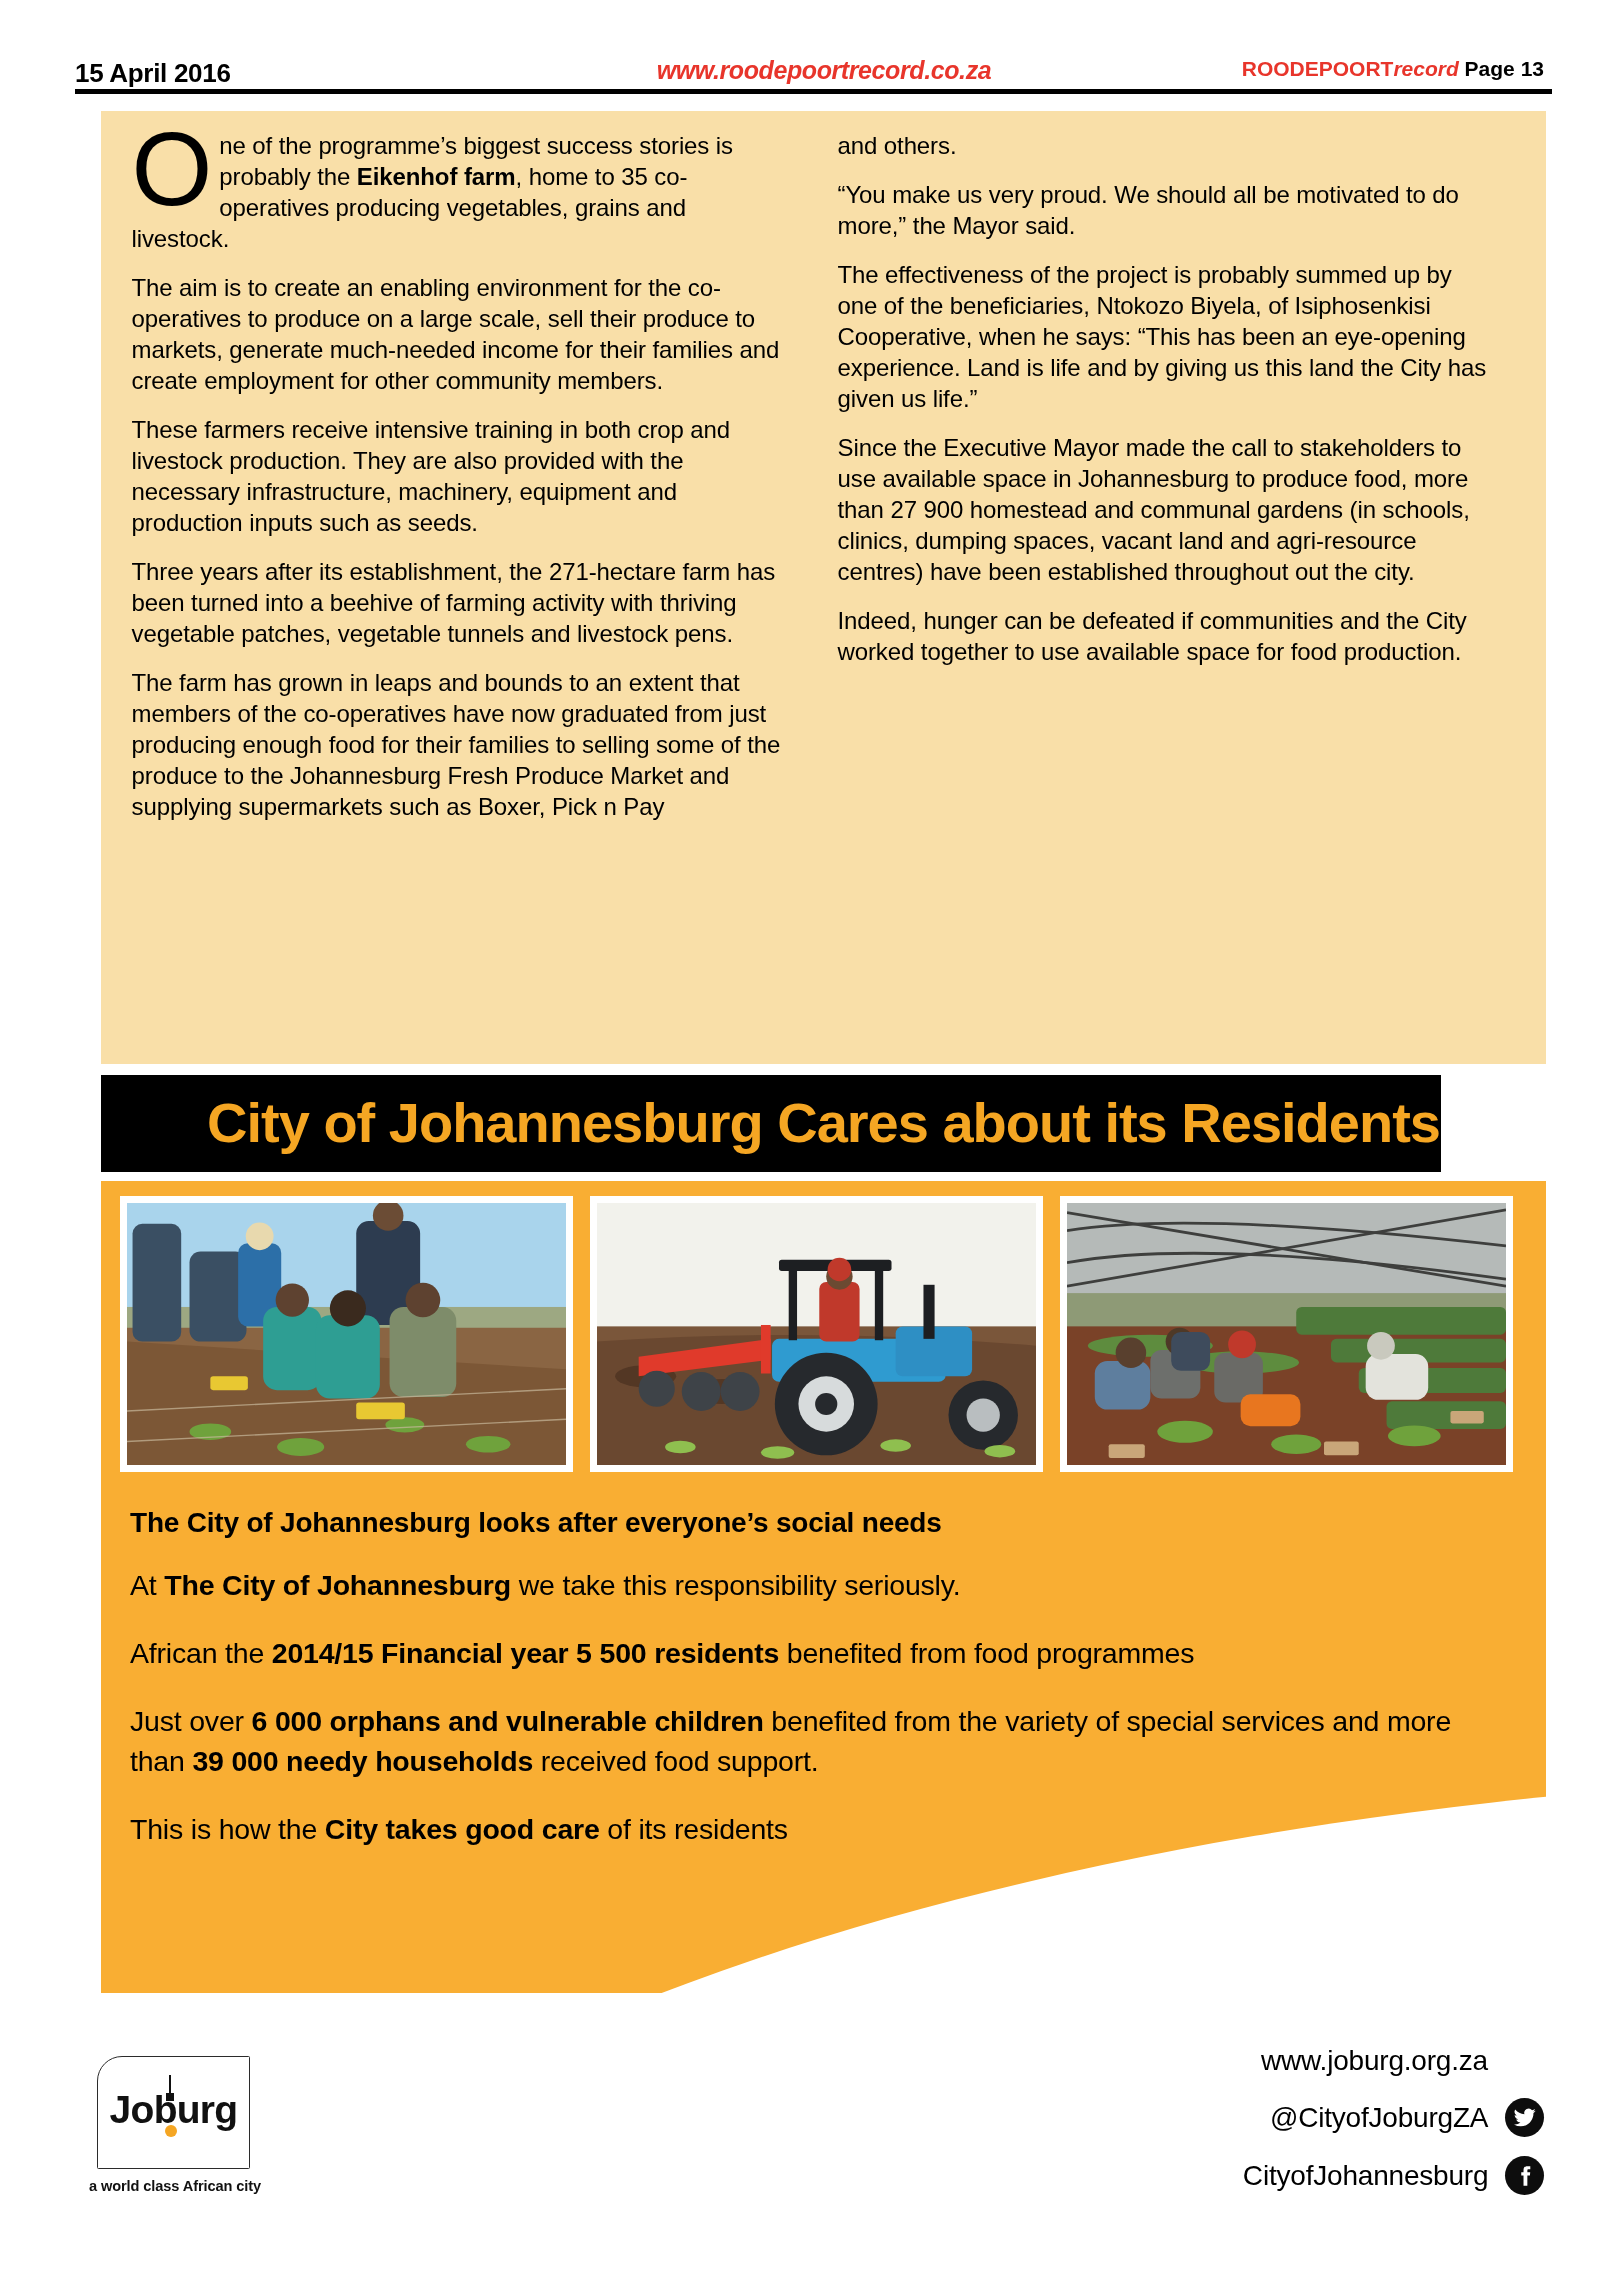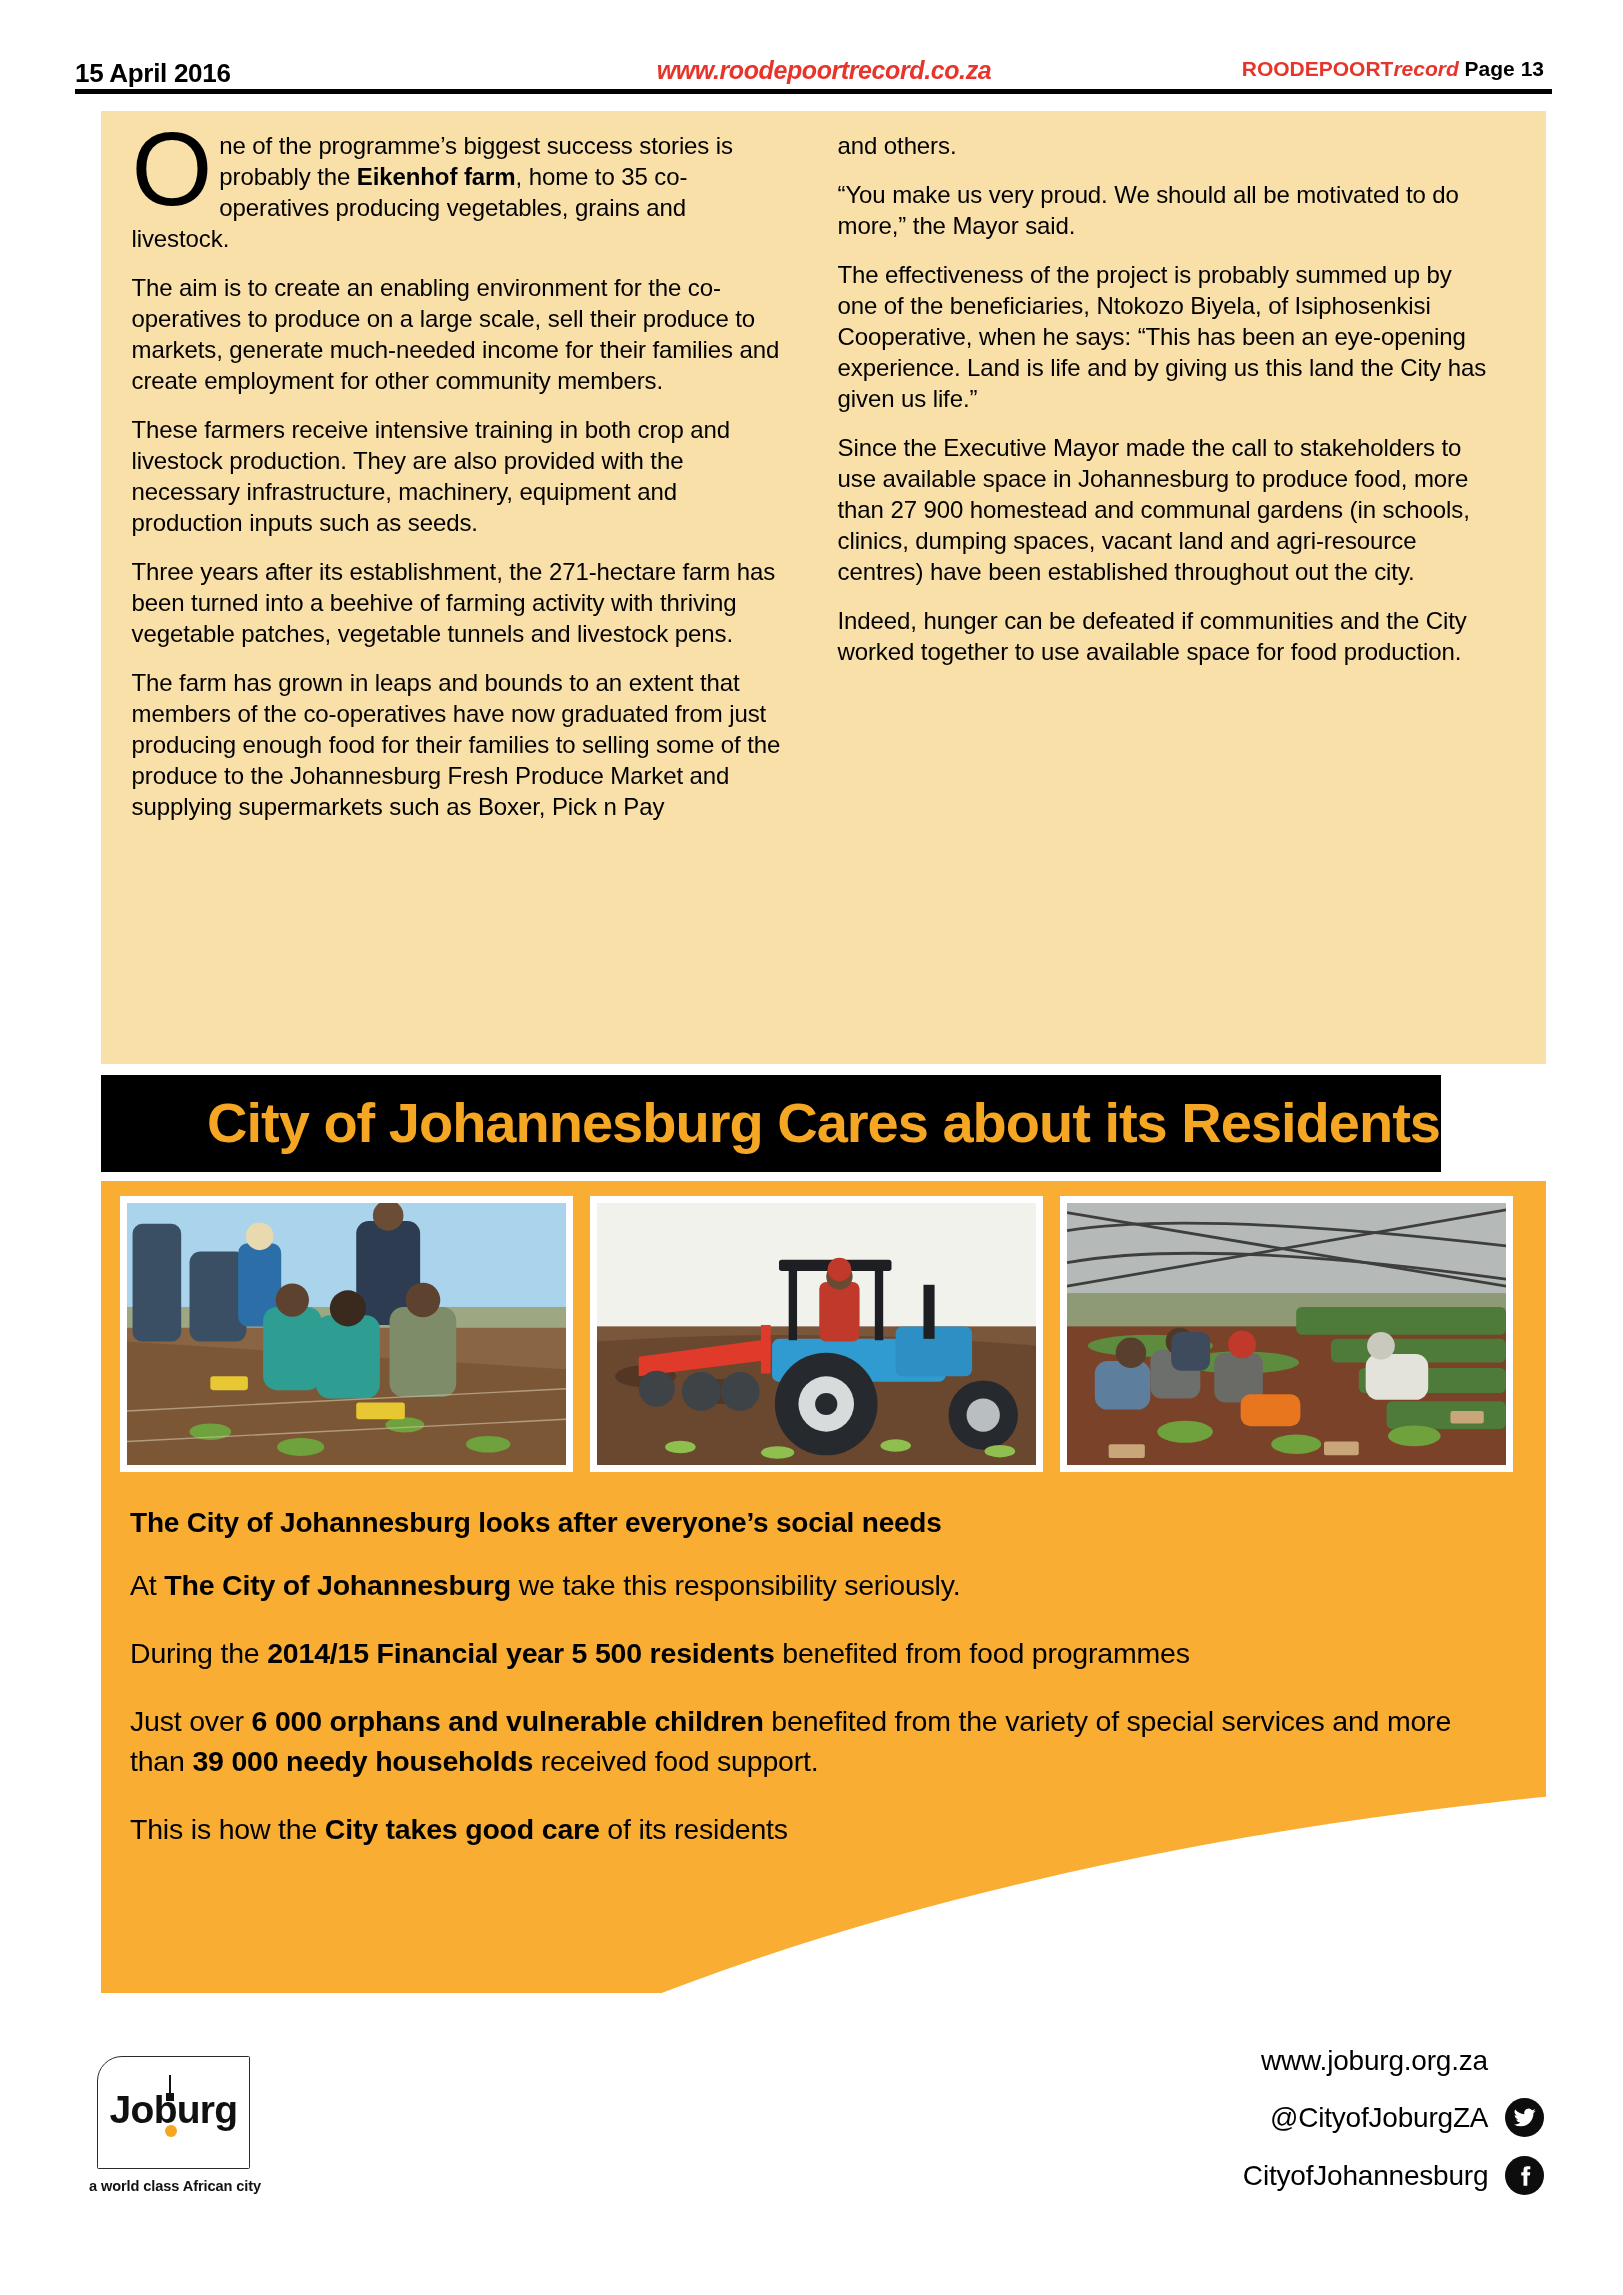--- a/index.html
+++ b/index.html
@@ -335,21 +335,21 @@
           </g>
         </svg>
       </div>
     </div>
   </div>
 
   <div class="ad-body ad-inner">
     <div class="ad-h">The City of Johannesburg looks after everyone’s social needs</div>
     <div id="ad-paras">
         <div class="ad-p"><span>At </span><b>The City of Johannesburg</b><span> we take this responsibility seriously.</span></div>
-        <div class="ad-p"><span>During the </span><b>2014/15 Financial year 5 500 residents</b><span> benefited from food programmes</span></div>
+        <div class="ad-p"><span>African the </span><b>2014/15 Financial year 5 500 residents</b><span> benefited from food programmes</span></div>
         <div class="ad-p"><span>Just over </span><b>6 000 orphans and vulnerable children</b><span> benefited from the variety of special services and more than </span><b>39 000 needy households</b><span> received food support.</span></div>
         <div class="ad-p"><span>This is how the </span><b>City takes good care</b><span> of its residents</span></div>
       </div>
   </div>
 </div>
 
 <div class="footer">
   <div class="logo-box">
     <div class="logo-spire"></div>
     <div class="logo-word">Joburg</div>

